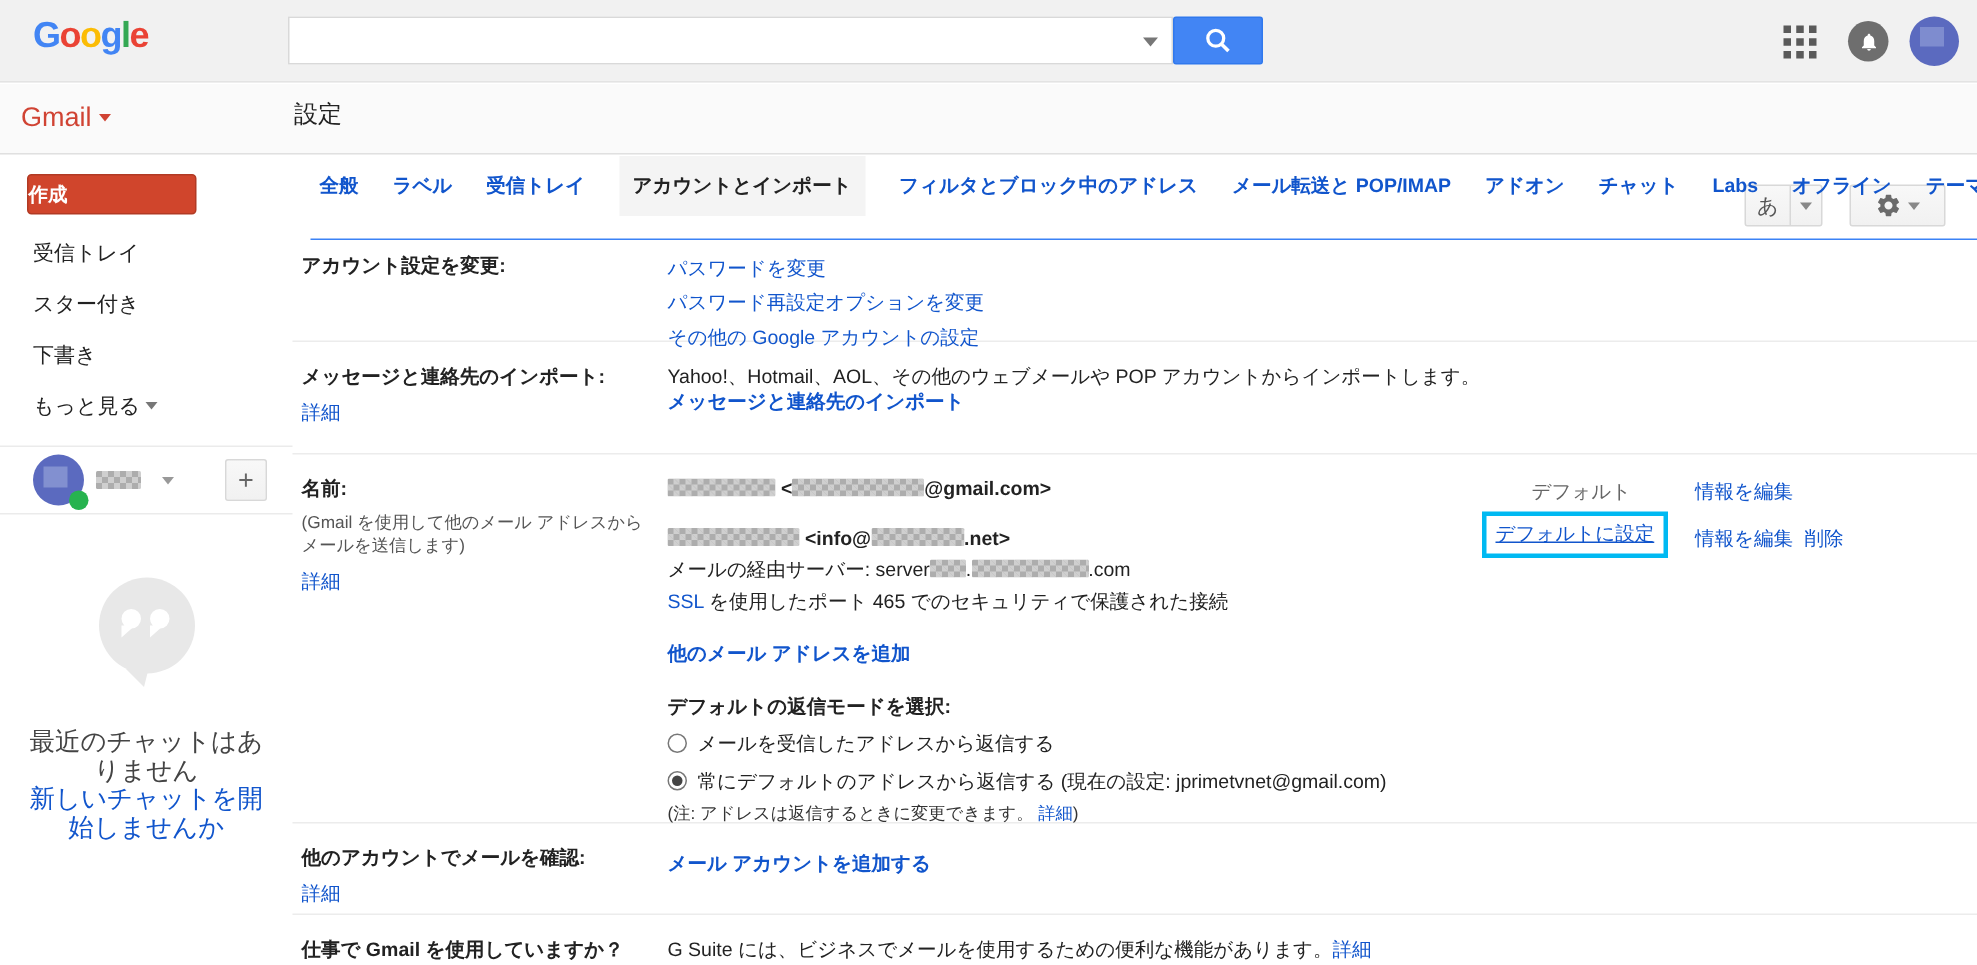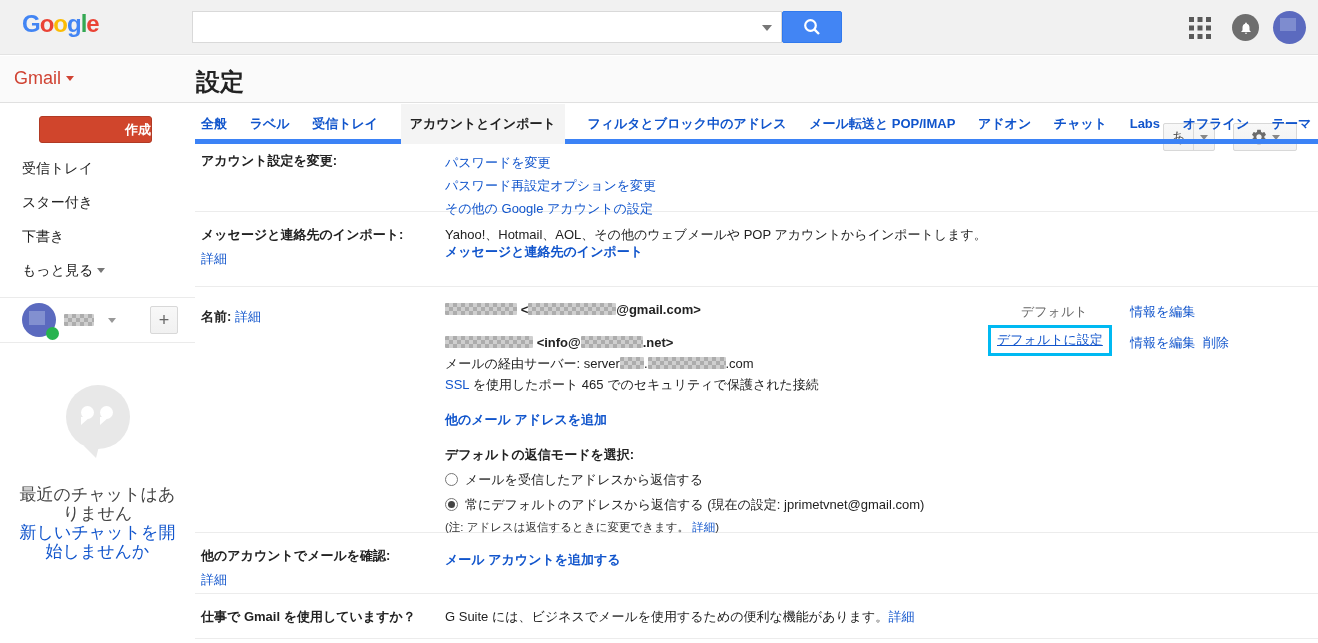--- a/index.html
+++ b/index.html
@@ -17,31 +17,31 @@
   .searchbtn { position:absolute; left:782px; top:11px; width:60px; height:32px; background:#4285f4; border:1px solid #3079ed; border-radius:2px; cursor:pointer; display:flex; align-items:center; justify-content:center; }
   .appsicon { position:absolute; left:1188px; top:16px; width:24px; height:24px; cursor:pointer; }
   .bell { position:absolute; left:1232px; top:14px; width:27px; height:27px; border-radius:50%; background:#6e6e6e; cursor:pointer; display:flex; align-items:center; justify-content:center; }
   .avatar { position:absolute; left:1273px; top:11px; width:33px; height:33px; border-radius:50%; background:#5b6abf; cursor:pointer; overflow:hidden; }
   .avatar .blurpatch { position:absolute; left:7px; top:7px; width:16px; height:13px; background:#8290d0; opacity:.9; }
 
   
   .subheader { position:absolute; left:0; top:56px; width:1318px; height:47px; background:#fafafa; border-bottom:1px solid #e0e0e0; }
   .gmailmenu { position:absolute; left:14px; top:12px; font-size:18px; color:#d04333; cursor:pointer; }
   .gmailmenu .caret { display:inline-block; margin-left:5px; vertical-align:3px; width:0; height:0; border-left:4px solid transparent; border-right:4px solid transparent; border-top:5px solid #d04333; }
-  .pagetitle { position:absolute; left:196px; top:10px; font-size:24px; color:#222;font-weight:bold; }
+  .pagetitle { position:absolute; left:196px; top:10px; font-size:16px; color:#222; }
   .btn { background:linear-gradient(#f8f8f8,#f1f1f1); border:1px solid #d8d8d8; border-radius:2px; color:#666; cursor:pointer; }
   .langbtn { position:absolute; left:1163px; top:67px; width:52px; height:28px; display:flex; }
   .langbtn .cellA { width:30px; text-align:center; line-height:26px; font-size:14px; color:#555; border-right:1px solid #d8d8d8; }
   .langbtn .cellB { flex:1; display:flex; align-items:center; justify-content:center; }
   .gearbtn { position:absolute; left:1233px; top:67px; width:64px; height:28px; display:flex; align-items:center; justify-content:center; gap:4px; }
   .dd-caret { width:0; height:0; border-left:4px solid transparent; border-right:4px solid transparent; border-top:5px solid #888; }
 
   
   .sidebar { position:absolute; left:0; top:104px; width:195px; height:539px; background:#fff; }
-  .compose { margin:12px 0 0 39px; width:113px; height:27px; background:#d0452c; border:1px solid #b13a24; border-radius:3px; color:#fff; font-weight:bold; font-size:13px; line-height:25px; text-align:right; cursor:pointer; }
+  .compose { margin:12px 0 0 18px; width:113px; height:27px; background:#d0452c; border:1px solid #b13a24; border-radius:3px; color:#fff; font-weight:bold; font-size:13px; line-height:25px; text-align:left; cursor:pointer; }
   .navlist { margin-top:8px; list-style:none; }
   .navlist li { height:34px; line-height:34px; padding-left:22px; font-size:14px; color:#222; cursor:pointer; }
   .more-caret { display:inline-block; margin-left:4px; vertical-align:2px; width:0; height:0; border-left:4px solid transparent; border-right:4px solid transparent; border-top:5px solid #777; }
   .sdivider { border-top:1px solid #ebebeb; margin-top:10px; }
   .profrow { position:relative; height:44px; }
   .pavatar { position:absolute; left:22px; top:5px; width:34px; height:34px; border-radius:50%; background:#5b6abf; overflow:hidden; }
   .pavatar .blurpatch { position:absolute; left:7px; top:8px; width:16px; height:14px; background:#8290d0; }
   .pstatus { position:absolute; left:46px; top:29px; width:13px; height:13px; border-radius:50%; background:#27b34f; }
   .pname { position:absolute; left:64px; top:16px; }
   .pcaret { position:absolute; left:108px; top:20px; width:0; height:0; border-left:4px solid transparent; border-right:4px solid transparent; border-top:5px solid #999; cursor:pointer; }
@@ -49,21 +49,21 @@
   .balloon { position:relative; margin:42px auto 0; width:64px; height:64px; border-radius:50%; background:#e8e8e8; }
   .balloon::after { content:""; position:absolute; left:18px; bottom:-9px; width:0; height:0; border-left:12px solid transparent; border-right:3px solid transparent; border-top:12px solid #e8e8e8; }
   .qmark { position:absolute; top:21px; width:13px; height:13px; background:#fff; border-radius:50%; }
   .qmark::after { content:""; position:absolute; left:0; bottom:-6px; width:0; height:0; border-right:9px solid transparent; border-top:8px solid #fff; }
   .qm1 { left:15px; } .qm2 { left:34px; }
   .chattext { width:166px; margin:36px auto 0; text-align:center; font-size:17px; line-height:19px; color:#444; }
   .chatlink { display:block; color:#1155cc; cursor:pointer; }
 
   
   .main { position:absolute; left:195px; top:104px; width:1123px; }
-  .tabsrow { height:40px; border-bottom:5px solid #3b82f6; padding-left:6px; white-space:nowrap; }
+  .tabsrow { height:56px; border-bottom:1px solid #3b82f6; padding-left:6px; white-space:nowrap;margin-left:12px; }
   .tab { display:inline-block; padding:11px 0 11px; margin-right:19px; font-size:13px; font-weight:bold; color:#1155cc; cursor:pointer; }
   .tab.active { color:#222; background:#f4f4f4; padding-left:9px; padding-right:9px; cursor:default; }
   .srow { display:flex; border-bottom:1px solid #ececec; }
   .rlabel { width:250px; padding:14px 10px 0 6px; font-weight:bold; font-size:13px; line-height:17px; }
   .rcontent { flex:1; padding:14px 20px 0 0; line-height:17px; }
   .link { color:#1155cc; cursor:pointer; text-decoration:none; }
   .blink { color:#1155cc; font-weight:bold; cursor:pointer; }
   .detail { display:inline-block; margin-top:7px; font-weight:normal; }
   .sublabel { margin-top:8px; font-weight:normal; font-size:11.5px; color:#555; line-height:15px; width:232px; }
   .blur { display:inline-block; height:12px; vertical-align:-1px; border-radius:1px;
@@ -208,20 +208,21 @@
       </div>
       <div class="rcontent">
         <div>Yahoo!、Hotmail、AOL、その他のウェブメールや POP アカウントからインポートします。</div>
         <div style="margin-top:0"><span class="blink">メッセージと連絡先のインポート</span></div>
       </div>
     </div>
 
     <div class="srow row-name">
       <div class="rlabel">
         <span>名前:</span>
+        <div class="sublabel">(Gmail を使用して他のメール アドレスからメールを送信します)</div>
         <span class="link detail">詳細</span>
       </div>
       <div class="rcontent">
         <div class="acctline">
           <span class="blur" style="width:72px"></span>
           <span>&lt;</span><span class="blur" style="width:88px"></span><span>@gmail.com&gt;</span>
         </div>
         <div class="acctline acct2">
           <span class="blur" style="width:88px"></span>
           <span>&lt;info@</span><span class="blur" style="width:62px"></span><span>.net&gt;</span>

